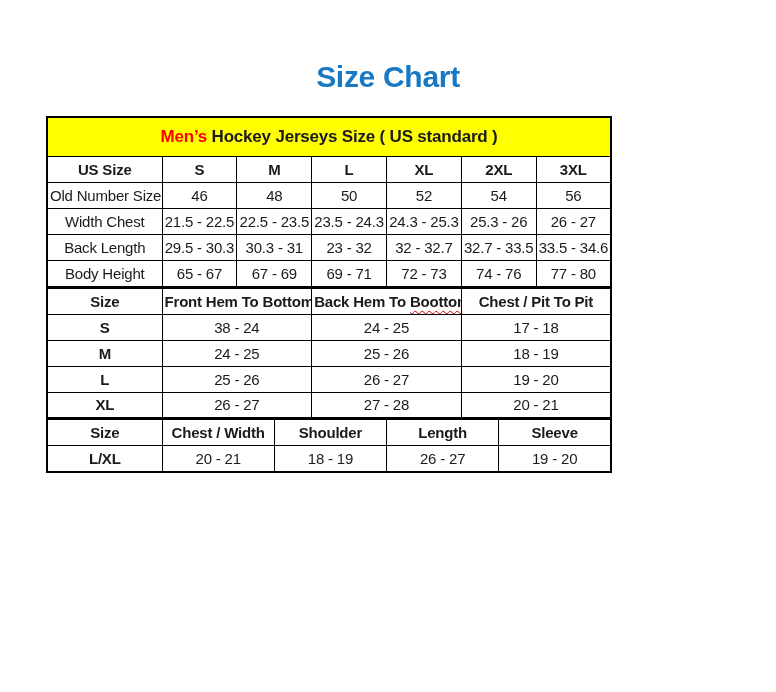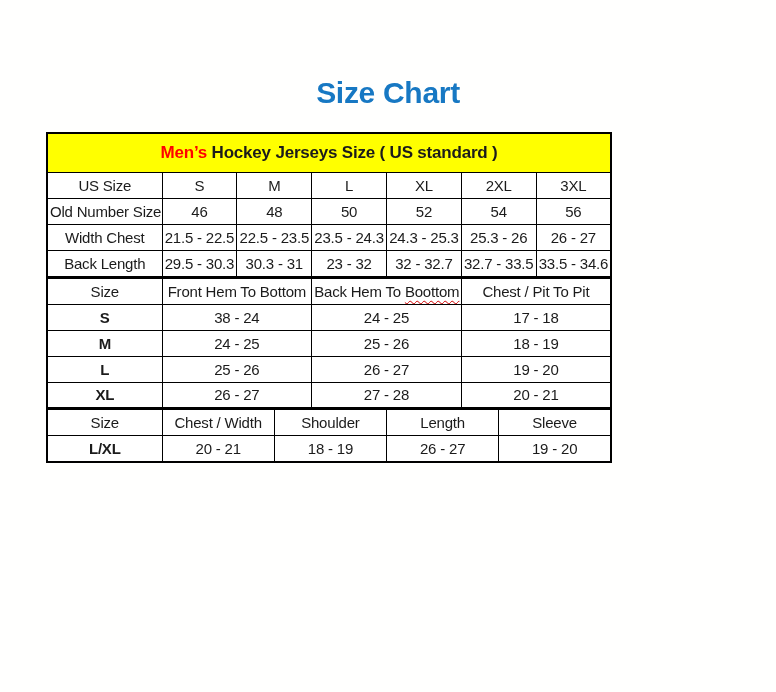--- a/index.html
+++ b/index.html
@@ -4,39 +4,39 @@
 <style>
   :root {
     --title-blue:#1778C3; --banner-yellow:#FFFF00; --accent-red:#FF0000;
     --text:#1B1B1B; --border:#000000; --squiggle:#D00000; --bg:#FFFFFE;
   }
   * { box-sizing:border-box; }
   html,body { margin:0; padding:0; }
   body { width:776px; height:692px; overflow:hidden; background:var(--bg);
          font-family:"Liberation Sans", sans-serif; color:var(--text); }
   .page { width:776px; height:692px; position:relative; }
-  .title { margin:16px; padding-top:58px; text-align:center;
+  .title { margin:0; padding-top:58px; text-align:center;
            font-size:30px; line-height:38px; font-weight:bold;
            color:var(--title-blue); letter-spacing:-0.3px; }
   .tables { width:574px; margin:20px 0 0 38px;padding-left:8px; }
   .chart-section { width:100%; }
   .banner { border:2px solid var(--border); border-bottom:none;
             background:var(--banner-yellow); text-align:center;
             font-weight:bold; font-size:17px; line-height:21px;
             padding:8px 0 9px 0; letter-spacing:-0.2px; }
   .chart-section + .chart-section .banner { border-top:none; }
   .banner .accent { color:var(--accent-red); }
   table.size-table { width:100%; border-collapse:collapse; table-layout:fixed;
                      border:2px solid var(--border); border-top:none;
                      font-size:15px; background:#ffffff; }
   .size-table th, .size-table td {
       border:1.5px solid var(--border); height:26px; padding:1px 2px;
       text-align:center; vertical-align:middle; letter-spacing:-0.2px;
       overflow:hidden; white-space:nowrap; }
-  .size-table thead th { font-weight:normal; }
+  .size-table thead th { font-weight:bold; }
   .size-table tbody th { font-weight:normal; }
   .size-table.bold-labels tbody th { font-weight:bold; }
   .size-table td { font-weight:normal; }
   .wavy { text-decoration:underline; text-decoration-style:wavy;
           text-decoration-color:var(--squiggle); text-decoration-thickness:1px;
           text-underline-offset:3px; }
   
   col.c-label { width:20.4%; }
   .cols-7 col.c-data { width:13.2667%; }
   .cols-4 col.c-data { width:26.5333%; }
@@ -93,20 +93,29 @@
               <td>26 - 27</td>
             </tr>
             <tr>
               <th>Back Length</th>
               <td>29.5 - 30.3</td>
               <td>30.3 - 31</td>
               <td>23 - 32</td>
               <td>32 - 32.7</td>
               <td>32.7 - 33.5</td>
               <td>33.5 - 34.6</td>
+            </tr>
+            <tr>
+              <th>Body Height</th>
+              <td>65 - 67</td>
+              <td>67 - 69</td>
+              <td>69 - 71</td>
+              <td>72 - 73</td>
+              <td>74 - 76</td>
+              <td>77 - 80</td>
             </tr>
           </tbody>
         </table>
     </section>
 
     <section class="chart-section">
       <table class="size-table cols-4 bold-labels">
         <colgroup>
           <col class="c-label">
             <col class="c-data">

